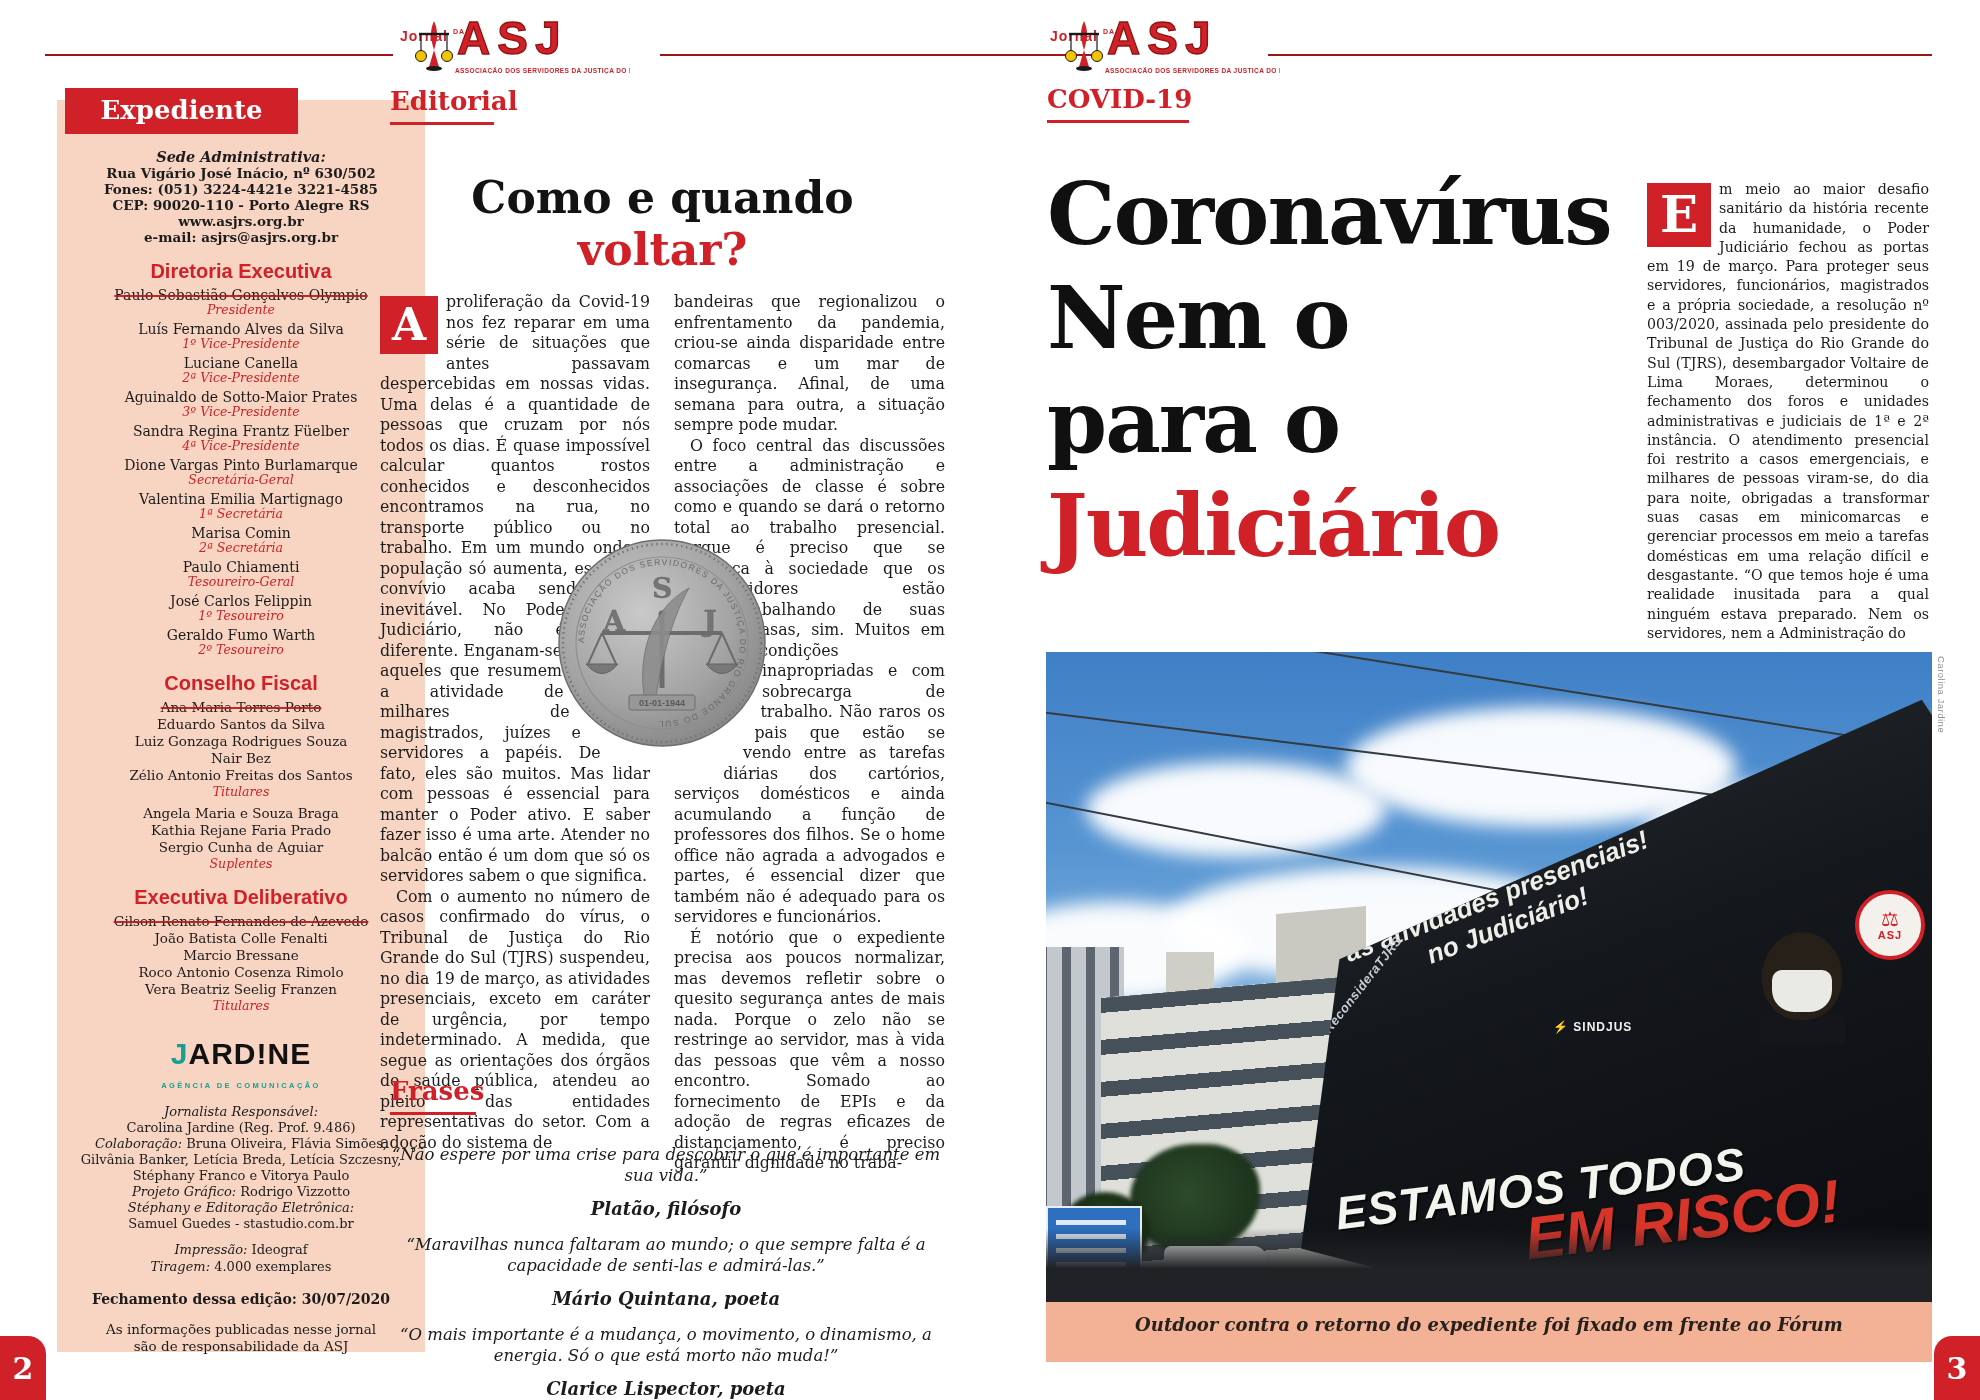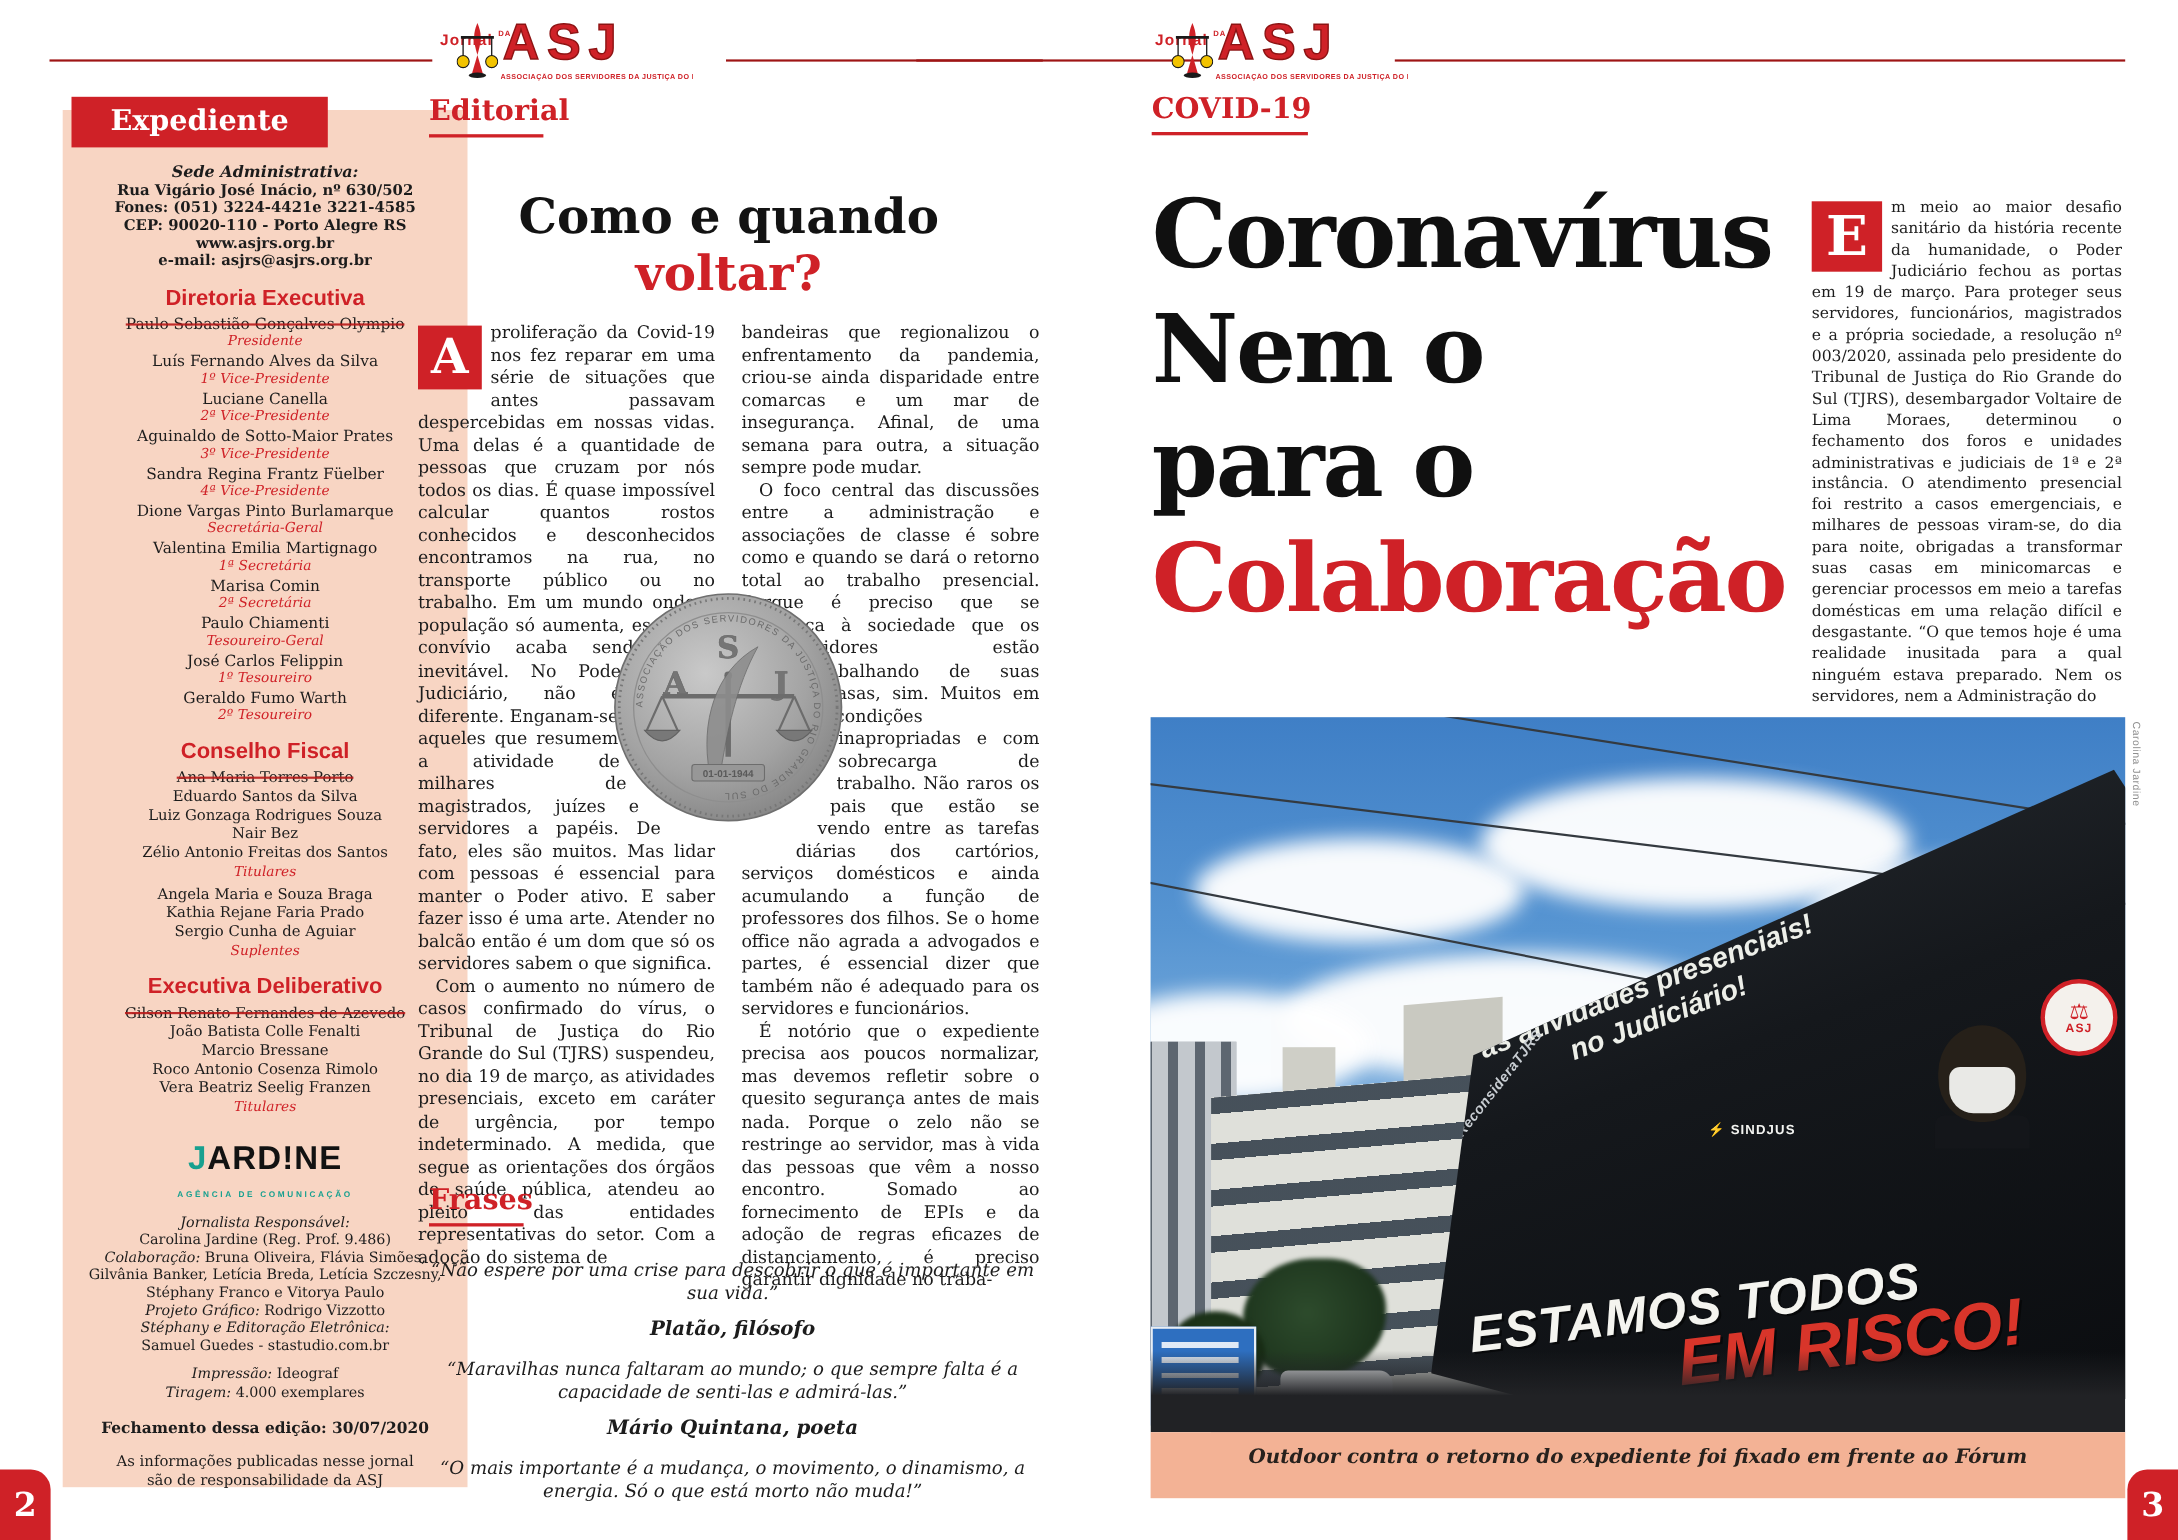--- a/index.html
+++ b/index.html
@@ -341,30 +341,31 @@
 
   <div class="sec-label" style="left:390px;top:1076px;">Frases</div>
   <div class="sec-underline" style="left:390px;top:1112px;width:86px;"></div>
 
   <div class="quotes">
     <div class="q first">“Não espere por uma crise para descobrir o que é importante em sua vida.”</div>
     <div class="qa">Platão, filósofo</div>
     <div class="q">“Maravilhas nunca faltaram ao mundo; o que sempre falta é a capacidade de senti-las e admirá-las.”</div>
     <div class="qa">Mário Quintana, poeta</div>
     <div class="q">“O mais importante é a mudança, o movimento, o dinamismo, a energia. Só o que está morto não muda!”</div>
+    <div class="qa">Clarice Lispector, poeta</div>
   </div>
 
   <div class="sec-label" style="left:1047px;top:84px;">COVID-19</div>
   <div class="sec-underline" style="left:1047px;top:120px;width:142px;"></div>
 
   <div class="headline2">
     <div>Coronavírus</div>
     <div>Nem o</div>
     <div>para o</div>
-    <div class="red">Colaboração</div>
+    <div class="red">Judiciário</div>
   </div>
 
   <div class="col3">
     <p class="jp">
       <span class="dropcap2">E</span><span>m meio ao maior desafio sanitário da história recente da humanidade, o Poder Judiciário fechou as portas em 19 de março. Para proteger seus servidores, funcionários, magistrados e a própria sociedade, a resolução nº 003/2020, assinada pelo presidente do Tribunal de Justiça do Rio Grande do Sul (TJRS), desembargador Voltaire de Lima Moraes, determinou o fechamento dos foros e unidades administrativas e judiciais de 1ª e 2ª instância. O atendimento presencial foi restrito a casos emergenciais, e milhares de pessoas viram-se, do dia para noite, obrigadas a transformar suas casas em minicomarcas e gerenciar processos em meio a tarefas domésticas em uma relação difícil e desgastante. “O que temos hoje é uma realidade inusitada para a qual ninguém estava preparado. Nem os servidores, nem a Administração do</span>
     </p>
   </div>
 
   <div class="photo">
     <div class="cloud" style="left:40px;top:110px;width:300px;height:95px;"></div>

